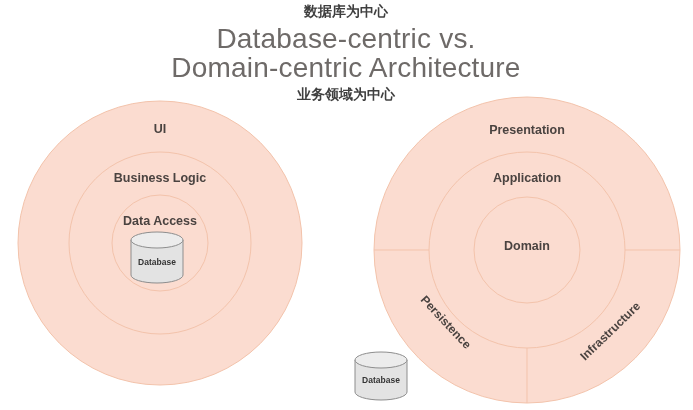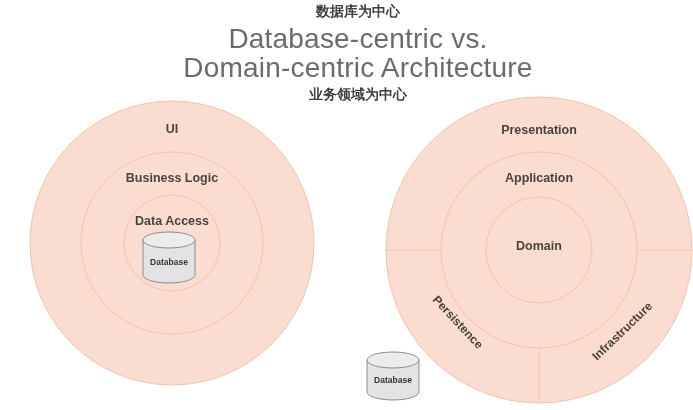--- a/index.html
+++ b/index.html
@@ -9,21 +9,21 @@
   }
   body {
     width: 693px;
     height: 410px;
     position: relative;
     overflow: hidden;
     font-family: "Liberation Sans", sans-serif;
   }
   #diagram-root {
     position: absolute;
-    left: 12px;
+    left: 0;
     top: 0;
     width: 561px;
     height: 410px;
   }
   .title-zh {
     font-family: "DejaVu Sans", sans-serif;
     font-size: 14px;
     font-weight: 700;
     fill: #3f3f3f;
   }

